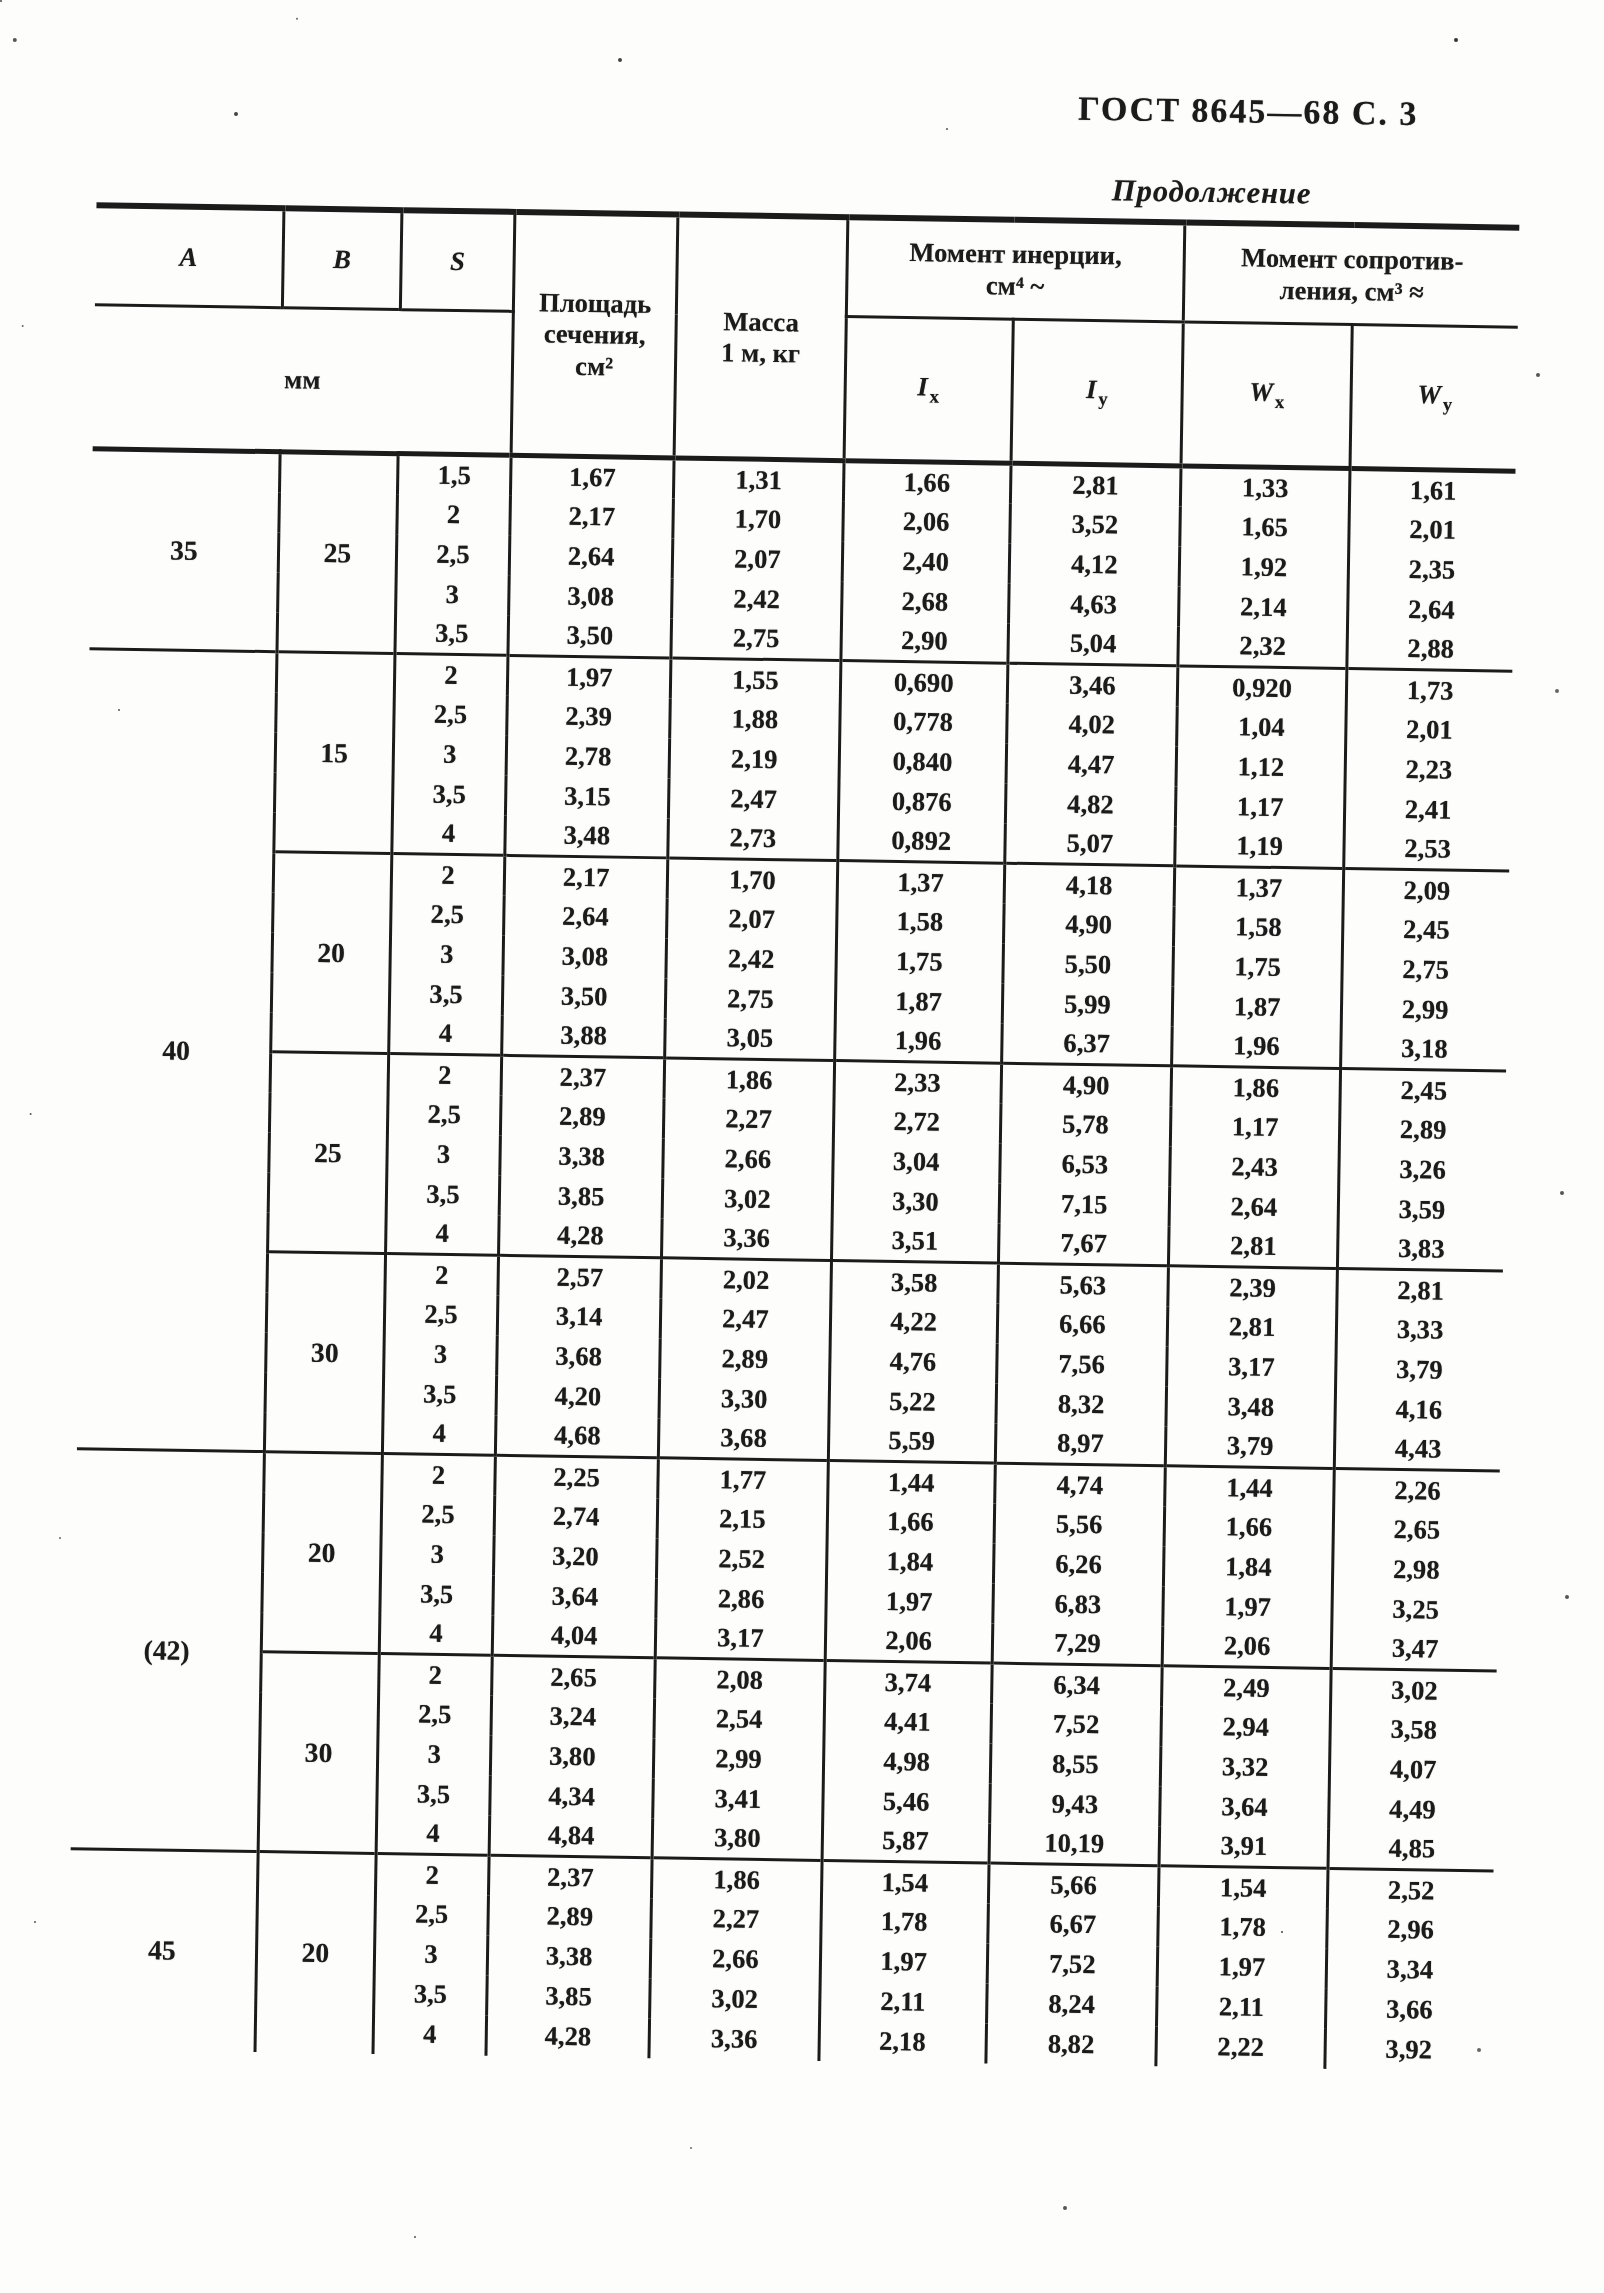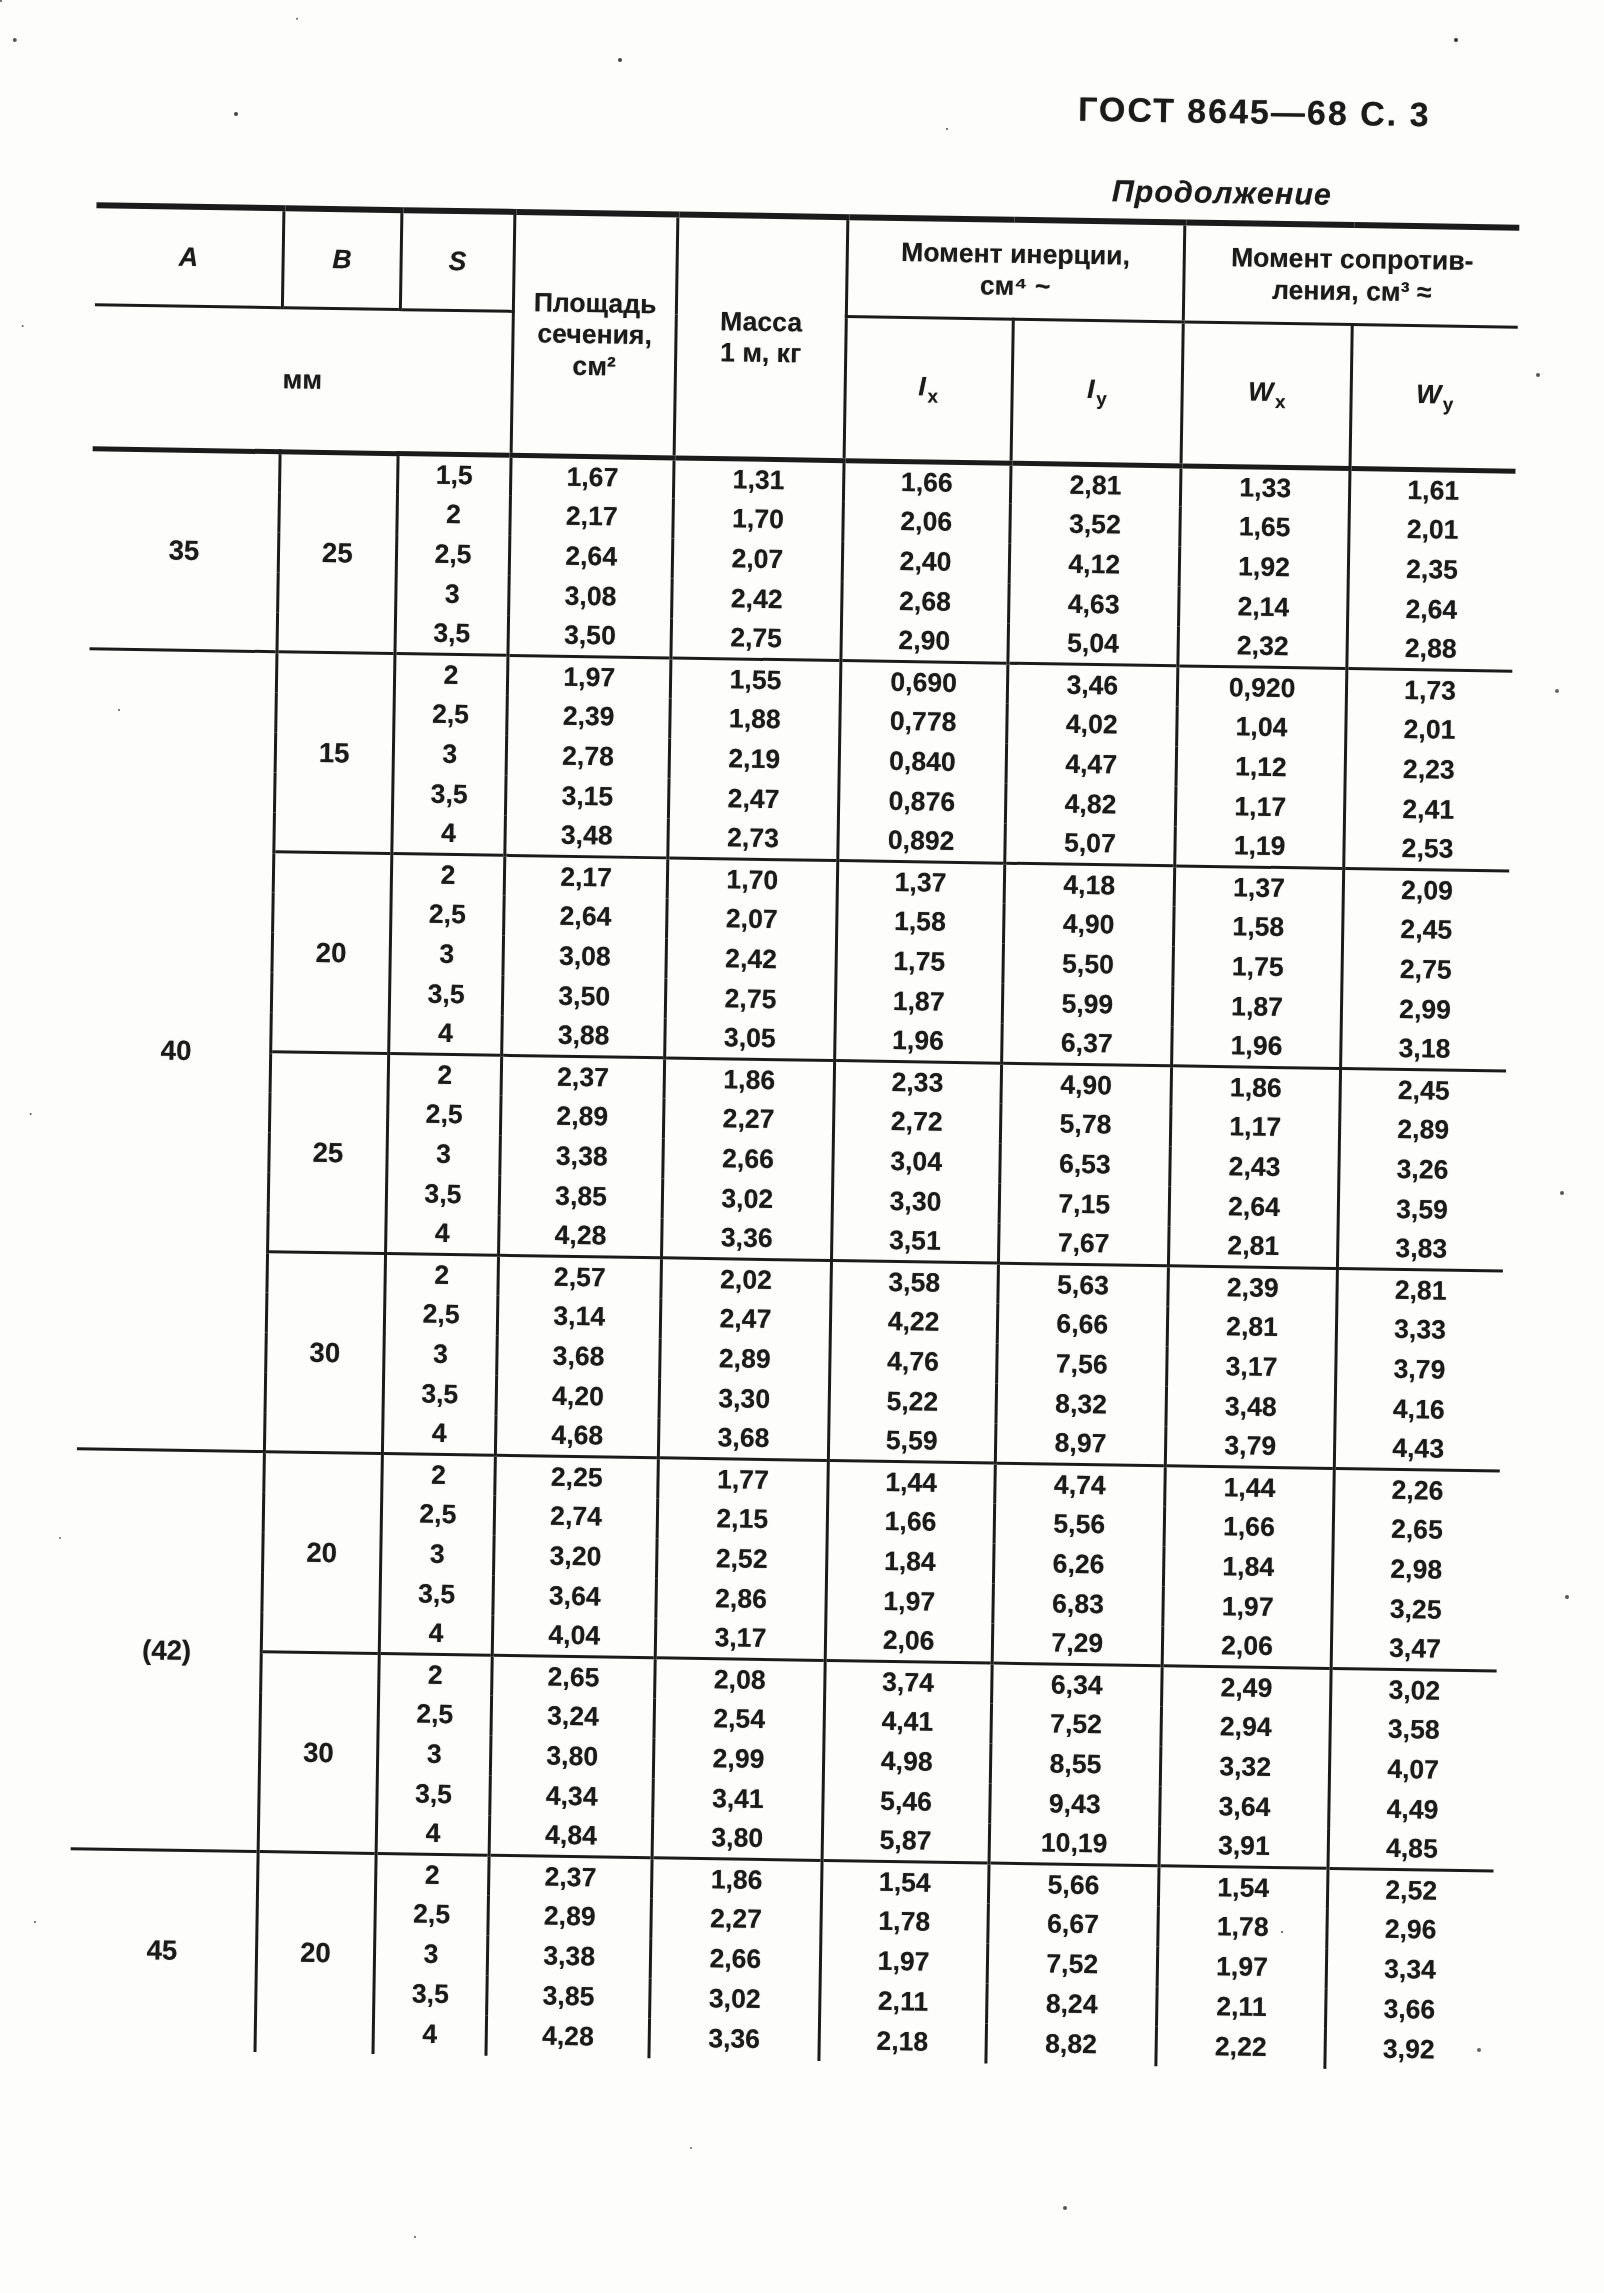--- a/index.html
+++ b/index.html
@@ -6,21 +6,21 @@
     --ink:#1b1b1b;
     --paper:#fdfdfc;
   }
   html,body{margin:0;padding:0;}
   body{background:#e8e8e8;}
   .sheet{
     position:relative;
     width:1605px;height:2293px;
     background:var(--paper);
     overflow:hidden;
-    font-family:Liberation Sans, sans-serif;
+    font-family:Liberation Serif, serif;
     color:var(--ink);
   }
   
   .noise{
     position:absolute;top:0;left:0;width:2px;height:2px;border-radius:50%;
     background:#444;
     box-shadow: 13.8px 39px 0 1px #555, 296px 17.7px 0 0 #666, 619px 59px 0 1px #444,
       1455px 39px 0 1px #333, 946px 128px 0 0 #555, 235px 113px 0 1px #444,
       21.7px 325px 0 0 #666, 1537px 374px 0 1px #555, 118px 709px 0 0 #555,
       1556px 690px 0 1px #666, 29.6px 1113px 0 0 #555, 1561px 1192px 0 1px #555,

